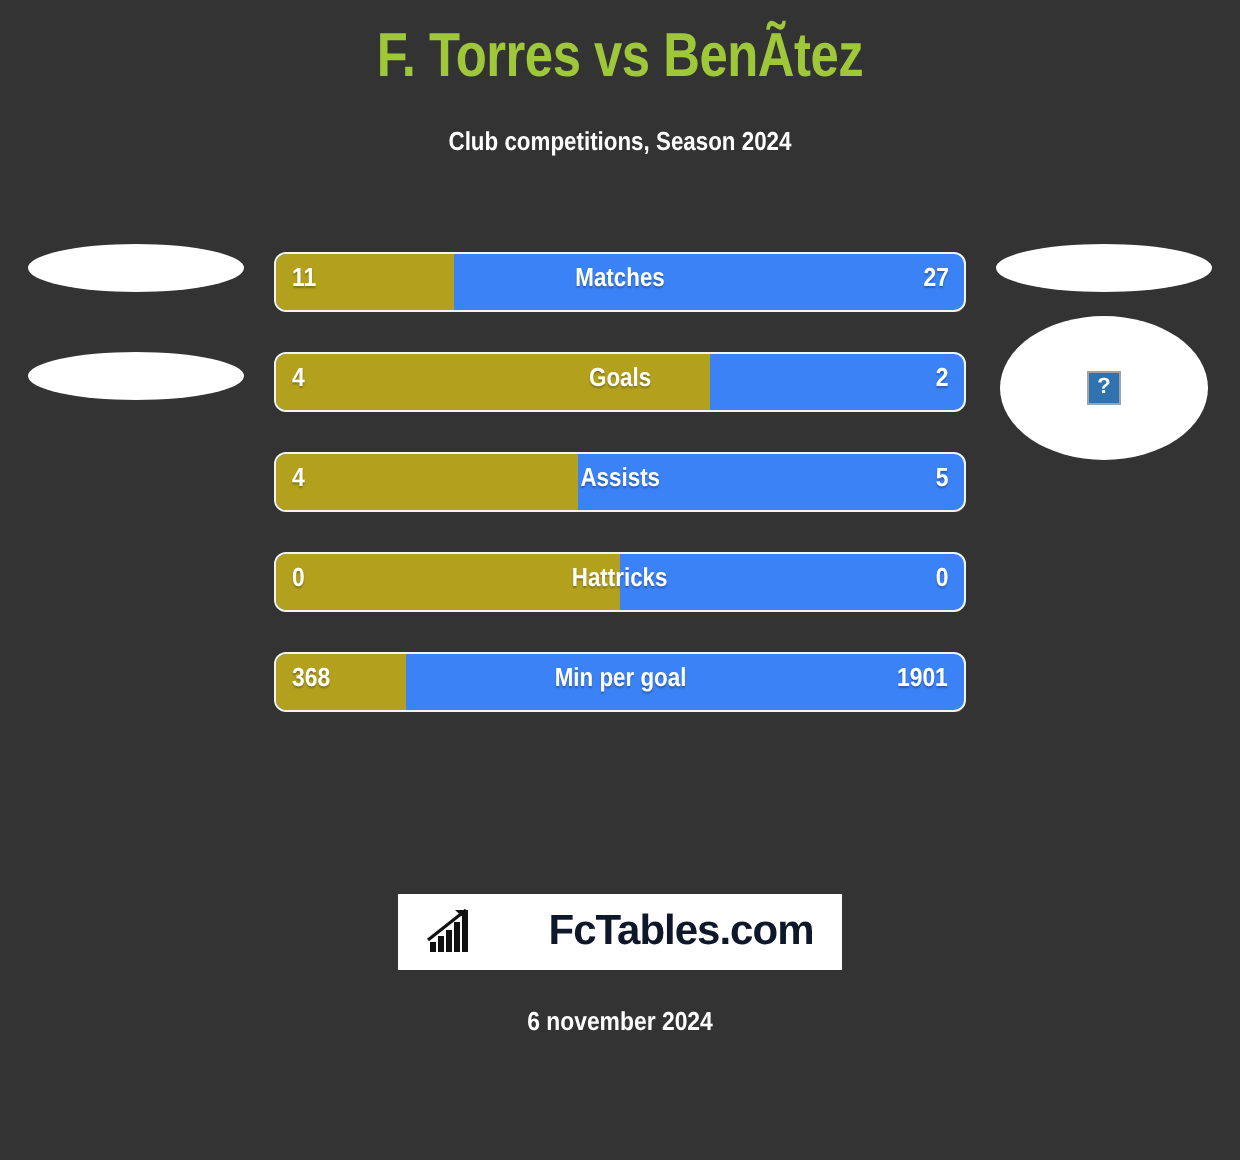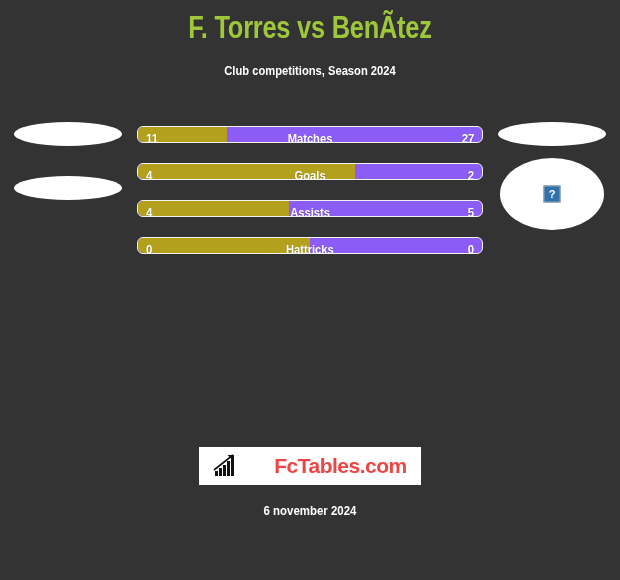--- a/index.html
+++ b/index.html
@@ -101,27 +101,27 @@
 
   
   .rows {
     position: absolute;
     left: 137px;
     top: 126px;
     width: 346px;
   }
   .row {
     position: relative;
-    height: 17px;
+    height: 30px;
     margin-bottom: 20px;
     border: 1px solid #f2f2f2;
     border-radius: 6px;
     box-sizing: border-box;
     overflow: hidden;
-    background: #8b5cf6;
+    background: #3b82f6;
   }
   .row-fill {
     position: absolute;
     left: 0;
     top: 0;
     bottom: 0;
     background: #b3a11d;
   }
   .row-left-val,
   .row-right-val,
@@ -167,21 +167,21 @@
     align-items: center;
     justify-content: center;
     gap: 5px;
   }
   .logo-icon {
     width: 24px;
     height: 24px;
     display: block;
   }
   .logo-text {
-    color: #ef4444;
+    color: #0f172a;
     font-size: 21px;
     font-weight: bold;
     letter-spacing: -0.5px;
     white-space: nowrap;
     line-height: 24px;
     margin-left: 32px;
   }
 
   .footer-date {
     position: absolute;
@@ -235,20 +235,26 @@
         <div class="row-fill" style="width: 44%;"></div>
         <div class="row-left-val">4</div>
         <div class="row-label"><span>Assists</span></div>
         <div class="row-right-val">5</div>
       </div>
       <div class="row">
         <div class="row-fill" style="width: 50%;"></div>
         <div class="row-left-val">0</div>
         <div class="row-label"><span>Hattricks</span></div>
         <div class="row-right-val">0</div>
+      </div>
+      <div class="row">
+        <div class="row-fill" style="width: 19%;"></div>
+        <div class="row-left-val">368</div>
+        <div class="row-label"><span>Min per goal</span></div>
+        <div class="row-right-val">1901</div>
       </div>
     </div>
 
   <div class="logo-box">
     <svg class="logo-icon" viewBox="0 0 24 24">
       <rect x="2" y="17" width="3" height="5" fill="#111111"></rect>
       <rect x="6" y="14" width="3" height="8" fill="#111111"></rect>
       <rect x="10" y="11" width="3" height="11" fill="#111111"></rect>
       <rect x="14" y="7" width="3" height="15" fill="#111111"></rect>
       <rect x="18" y="3" width="3" height="19" fill="#111111"></rect>

